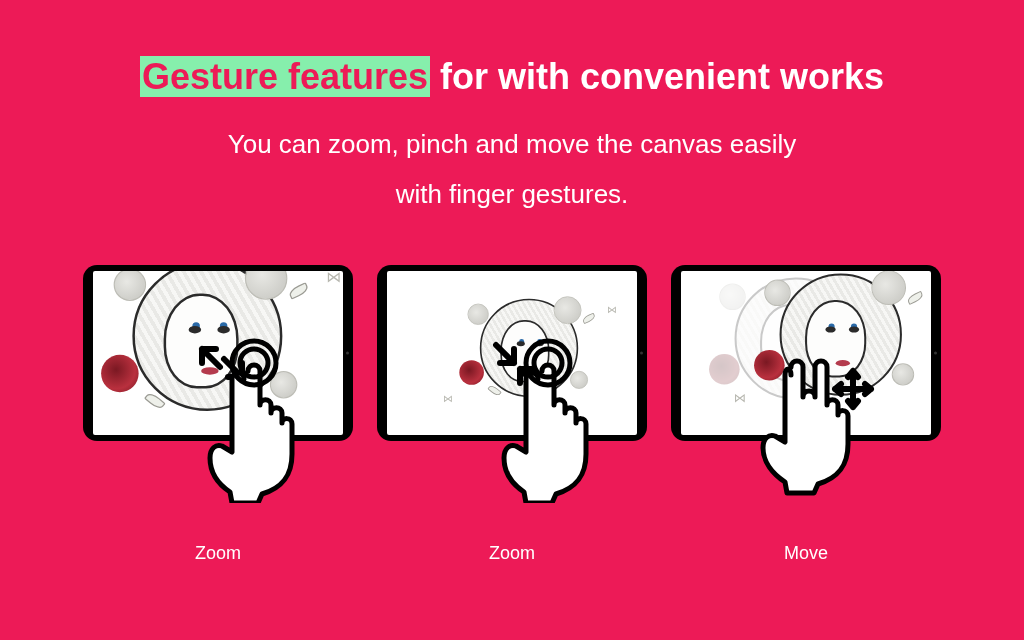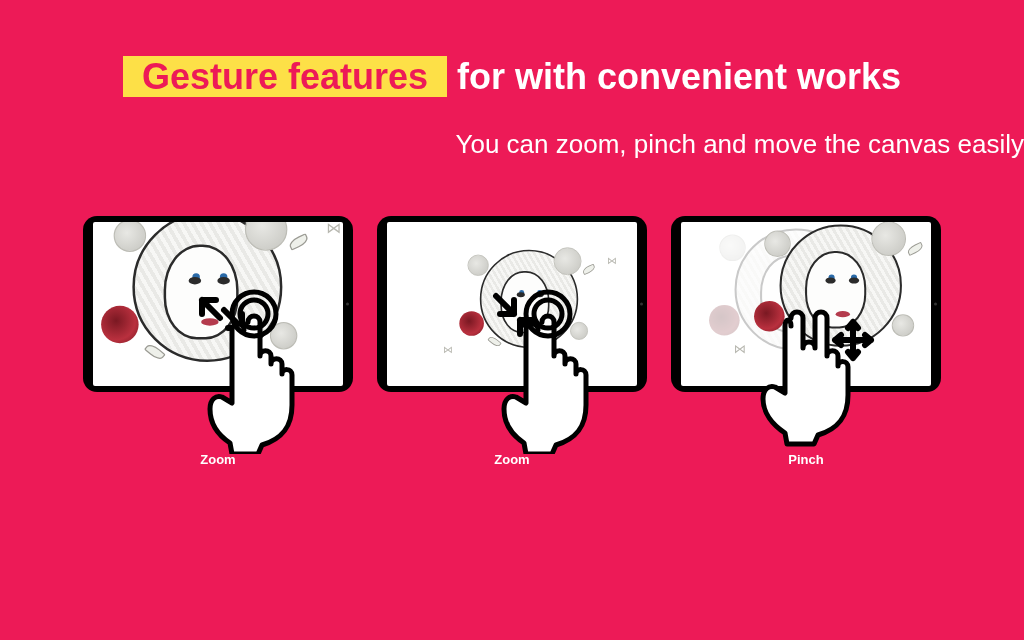--- a/index.html
+++ b/index.html
@@ -15,31 +15,30 @@
     text-align: center;
     padding-top: 55px;
   }
   .title {
     font-size: 36px;
     font-weight: 700;
     color: #ffffff;
     line-height: 1.2;
   }
   .title .hl {
-    background: #fde047;
+    background: #86efac;
     color: #ed1a57;
-    padding: 0 19px;
+    padding: 0 2px;
   }
   .subtitle {
     font-size: 26px;
     color: #ffffff;
     font-weight: 400;
     margin-top: 22px;
     line-height: 1.9;
-    text-align: right;
   }
   .cards {
     display: flex;
     justify-content: center;
     gap: 24px;
     margin-top: 46px;
   }
   .card {
     width: 270px;
     display: flex;
@@ -79,24 +78,24 @@
   }
   .art.zoom { transform: scale(1.25) translate(-6px,0); }
   .art.pinch { transform: scale(0.82) translate(18px,4px); }
   .art.move { transform: translate(35px,-6px) scale(1.02); }
   .art.ghost {
     opacity: 0.25;
     transform: translate(-10px,-2px) scale(1.02);
     filter: saturate(0.6);
   }
   .caption {
-    margin-top: 60px;
+    margin-top: 102px;
     color: #ffffff;
-    font-size: 13px;
-    font-weight: 700;
+    font-size: 18px;
+    font-weight: 400;
   }
   .hand-wrap {
     position: absolute;
     bottom: -62px;
     left: 50%;
     transform: translateX(-20%);
     width: 140px;
     height: 170px;
     pointer-events: none;
   }
@@ -127,20 +126,21 @@
 </style>
 </head>
 <body>
 
 <div class="hero">
   <h1 class="title">
     <span class="hl">Gesture features</span><span> for with convenient works</span>
   </h1>
   <p class="subtitle">
     <span>You can zoom, pinch and move the canvas easily</span><br>
+    <span>with finger gestures.</span>
   </p>
 </div>
 
 <div class="cards">
 
   <div class="card">
     <div class="tablet">
       <div class="camera"></div>
       <div class="screen">
         <div class="art zoom">
@@ -254,16 +254,16 @@
         <svg viewBox="0 0 160 170" width="160" height="170">
           <g>
             <path class="hand-fill" d="M48 34c0-8 12-8 12 0v30c0-8 12-8 12 0V34c0-8 12-8 12 0v38c0-7 11-7 11 0v10c0-6 10-6 10 1v28c0 22-10 34-30 40l-4 9H44l-2-11c-12-8-22-20-22-34 0-10 6-14 12-12l10 6V42c0-8 6-8 6 0"></path>
           </g>
           <g transform="translate(110,56)">
             <path class="arrow" d="M0 -18 L0 18 M-18 0 L18 0 M0 -18 L-5 -12 M0 -18 L5 -12 M0 18 L-5 12 M0 18 L5 12 M-18 0 L-12 -5 M-18 0 L-12 5 M18 0 L12 -5 M18 0 L12 5"></path>
           </g>
         </svg>
       </div>
     </div>
-    <div class="caption">Pinch</div>
+    <div class="caption">Move</div>
   </div>
 
 </div>
 
 </body></html>

